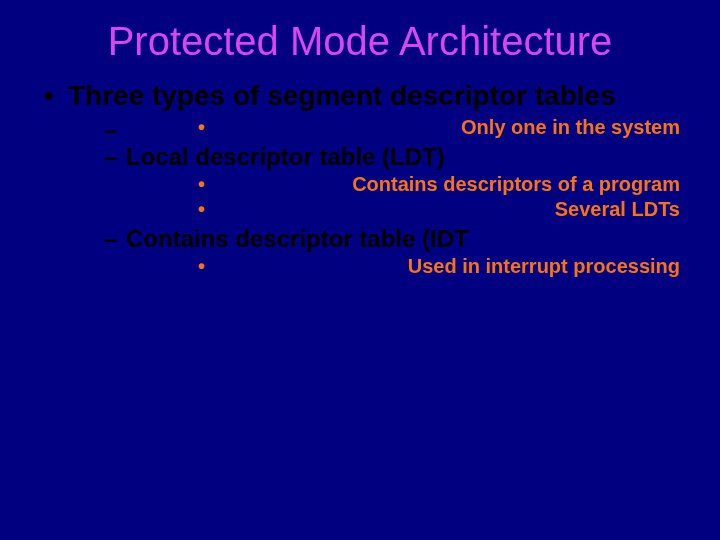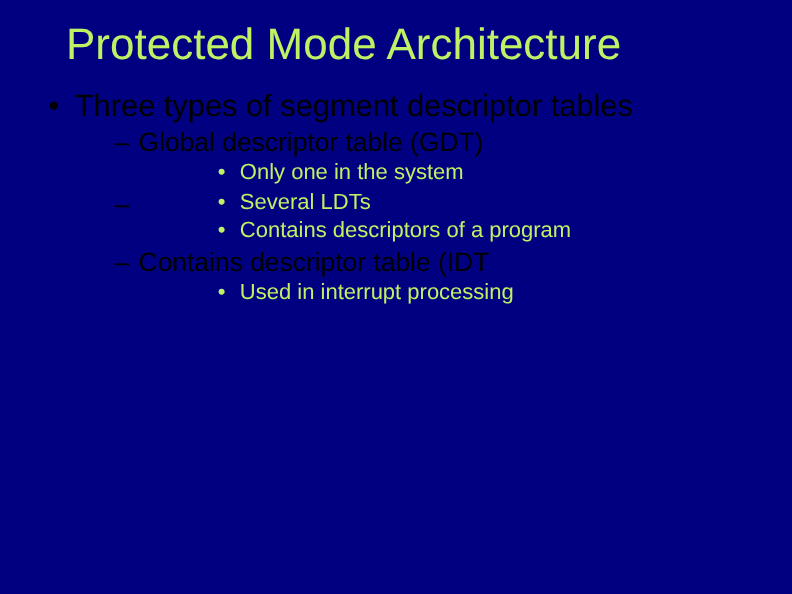--- a/index.html
+++ b/index.html
@@ -12,27 +12,29 @@
     overflow: hidden;
   }
   .slide {
     width: 720px;
     height: 540px;
     position: relative;
     box-sizing: border-box;
     padding: 18px 40px 20px 40px;
   }
   .title {
+    text-align: center;
     font-size: 40px;
     line-height: 1.15;
-    color: #bef264;
+    color: #d946ef;
     padding: 0 20px 6px 20px;
   }
   .body {
     padding-top: 10px;
+    font-weight: bold;
   }
   ul {
     list-style: none;
     margin: 0;
     padding: 0;
   }
   .lvl1 > li {
     font-size: 28px;
     color: #000000;
     position: relative;
@@ -54,25 +56,26 @@
     margin-bottom: 2px;
   }
   .lvl2 > li::before {
     content: "–";
     position: absolute;
     left: 36px;
     top: 0;
   }
   .lvl3 > li {
     font-size: 20px;
-    color: #bef264;
+    color: #f97316;
     position: relative;
     padding-left: 92px;
     margin-top: 2px;
     margin-bottom: 2px;
+    text-align: right;
   }
   .lvl3 > li::before {
     content: "•";
     position: absolute;
     left: 72px;
     top: 0;
   }
 </style>
 </head>
 <body>
@@ -81,29 +84,29 @@
   <div class="title">
     <span>Protected Mode Architecture</span><br>
   </div>
 
   <div class="body">
     <ul class="lvl1">
       <li>
         <span>Three types of segment descriptor tables</span>
         <ul class="lvl2">
           <li>
-            <span>Global descriptor table (GDT)</span>
             <ul class="lvl3">
               <li><span>Only one in the system</span></li>
             </ul>
           </li>
           <li>
+            <span>Local descriptor table (LDT)</span>
             <ul class="lvl3">
+              <li><span>Contains descriptors of a program</span></li>
               <li><span>Several LDTs</span></li>
-              <li><span>Contains descriptors of a program</span></li>
             </ul>
           </li>
           <li>
             <span>Contains descriptor table (IDT</span>
             <ul class="lvl3">
               <li><span>Used in interrupt processing</span></li>
             </ul>
           </li>
         </ul>
       </li>

